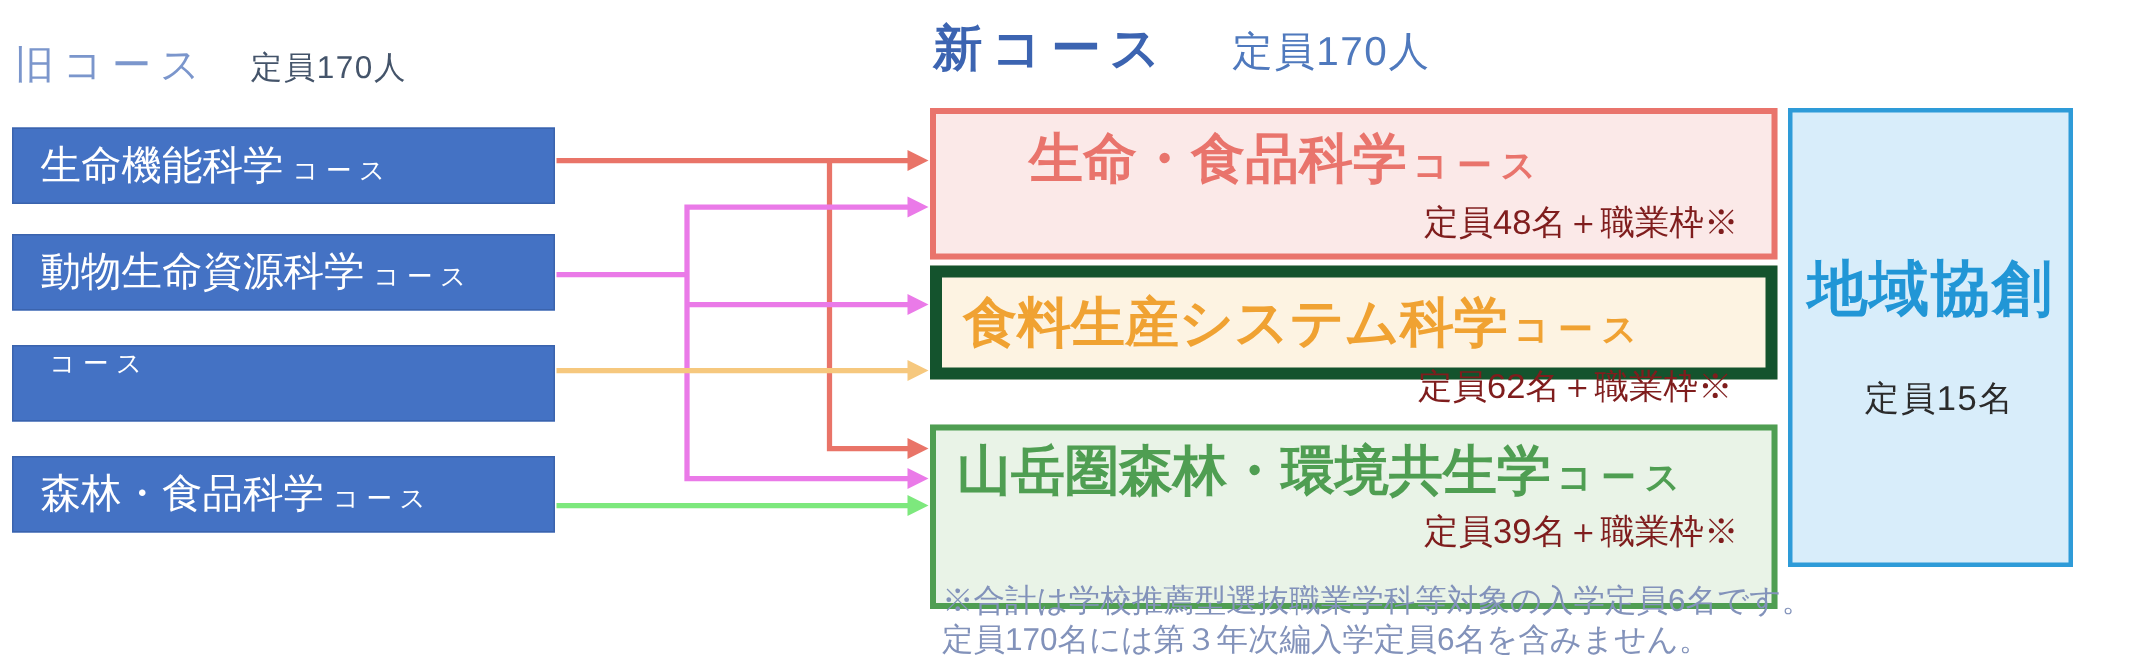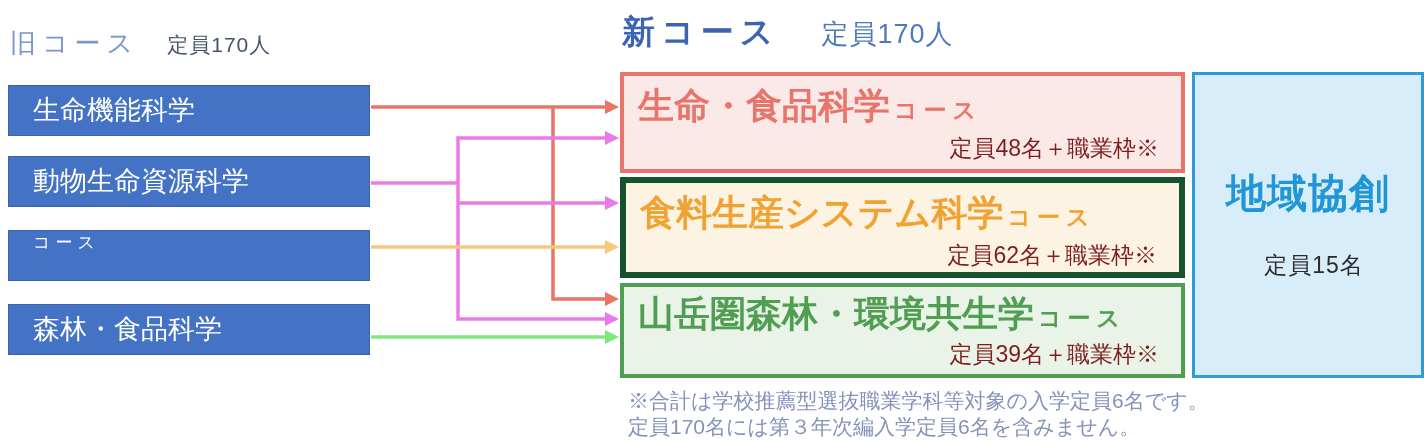--- a/index.html
+++ b/index.html
@@ -16,36 +16,36 @@
   .hdr-old .hdr-title{font-size:26px;color:#7b96cc;letter-spacing:6px;}
   .hdr-old .hdr-cap{font-size:21px;color:#44546a;margin-left:28px;letter-spacing:1px;}
   .hdr-new{left:622px;top:10px;justify-content:space-between;}
   .hdr-new .hdr-title{font-size:33px;font-weight:bold;color:#3c64b1;letter-spacing:6px;}
   .hdr-new .hdr-cap{font-size:27px;color:#4f79bd;margin-left:42px;letter-spacing:1px;}
   
   .old-box{
     position:absolute;left:8px;width:362px;height:51px;
     background:#4472c4;border:1px solid #3a63ad;box-sizing:border-box;
     display:flex;align-items:baseline;padding-left:18px;
-    color:#ffffff;white-space:nowrap;flex-direction:column;
+    color:#ffffff;white-space:nowrap;
   }
   .old-box .nm{font-size:27px;line-height:49px;}
   .old-box .sfx{font-size:17px;letter-spacing:5px;margin-left:6px;}
   
   .new-box{
     position:absolute;left:620px;width:565px;box-sizing:border-box;
     display:flex;flex-direction:column;
   }
   .new-box .ttl{display:flex;align-items:baseline;padding:6px 0 0 14px;white-space:nowrap;}
   .new-box .ttl .nm{font-size:36px;font-weight:bold;}
   .new-box .ttl .sfx{font-size:23px;font-weight:bold;letter-spacing:6px;margin-left:4px;}
   .new-box .cap{font-size:23px;color:#7f1d1d;text-align:right;padding-right:22px;margin-top:2px;white-space:nowrap;}
   
   .special-box{
-    position:absolute;left:1192px;top:72px;width:232px;height:306px;
+    position:absolute;left:1192px;top:72px;width:190px;height:306px;
     box-sizing:border-box;border:3px solid #2e9bd8;background:#d8edfa;
     display:flex;flex-direction:column;align-items:center;justify-content:center;
     text-align:center;
   }
   .special-box .sp-title{font-size:40px;font-weight:bold;color:#2196d6;letter-spacing:1px;line-height:46px;}
   .special-box .sp-sub{font-size:26px;font-weight:bold;color:#2196d6;letter-spacing:2px;margin-top:4px;}
   .special-box .sp-cap{font-size:23px;color:#2b2b2b;margin-top:34px;letter-spacing:1px;margin-left:12px;}
   
   .footnote{position:absolute;left:628px;top:388px;font-size:21px;line-height:26px;color:#8292ba;white-space:nowrap;}
   
@@ -98,35 +98,35 @@
 
     <polyline points="371,247 606,247" fill="none" stroke-width="3.5" stroke="#f6c87e"></polyline>
     <polygon points="605,240 619,247 605,254" fill="#f6c87e"></polygon>
 
     <polyline points="371,337 606,337" fill="none" stroke-width="3.5" stroke="#7de87d"></polyline>
     <polygon points="605,330 619,337 605,344" fill="#7de87d"></polygon>
   </svg>
 
   <div class="new-box" style="top:72px;height:101px;background:#fbe9e8;border:4px solid #e9746c;">
     <div class="ttl">
-      <span class="nm" style="color:#e9746c;">生命・食品科学</span>
+      <span class="nm" style="color:#e9746c;margin-left:48px;">生命・食品科学</span>
       <span class="sfx" style="color:#e9746c;">コース</span>
     </div>
     <div class="cap">定員48名＋職業枠※</div>
   </div>
 
-  <div class="new-box" style="top:177px;height:101px;background:#fdf3e2;border:6px solid #14532d;">
+  <div class="new-box" style="top:177px;height:76px;background:#fdf3e2;border:8px solid #14532d;">
     <div class="ttl">
       <span class="nm" style="color:#f0a232;">食料生産システム科学</span>
       <span class="sfx" style="color:#f0a232;">コース</span>
     </div>
     <div class="cap">定員62名＋職業枠※</div>
   </div>
 
-  <div class="new-box" style="top:283px;height:95px;background:#e9f3e7;border:4px solid #4f9e52;">
+  <div class="new-box" style="top:283px;height:123px;background:#e9f3e7;border:4px solid #4f9e52;">
     <div class="ttl" style="padding-top:3px;">
       <span class="nm" style="color:#4f9e52;">山岳圏森林・環境共生学</span>
       <span class="sfx" style="color:#4f9e52;">コース</span>
     </div>
     <div class="cap" style="margin-top:0;">定員39名＋職業枠※</div>
   </div>
 
   <div class="special-box">
     <div class="sp-title">地域協創</div>
     <div class="sp-cap">定員15名</div>

